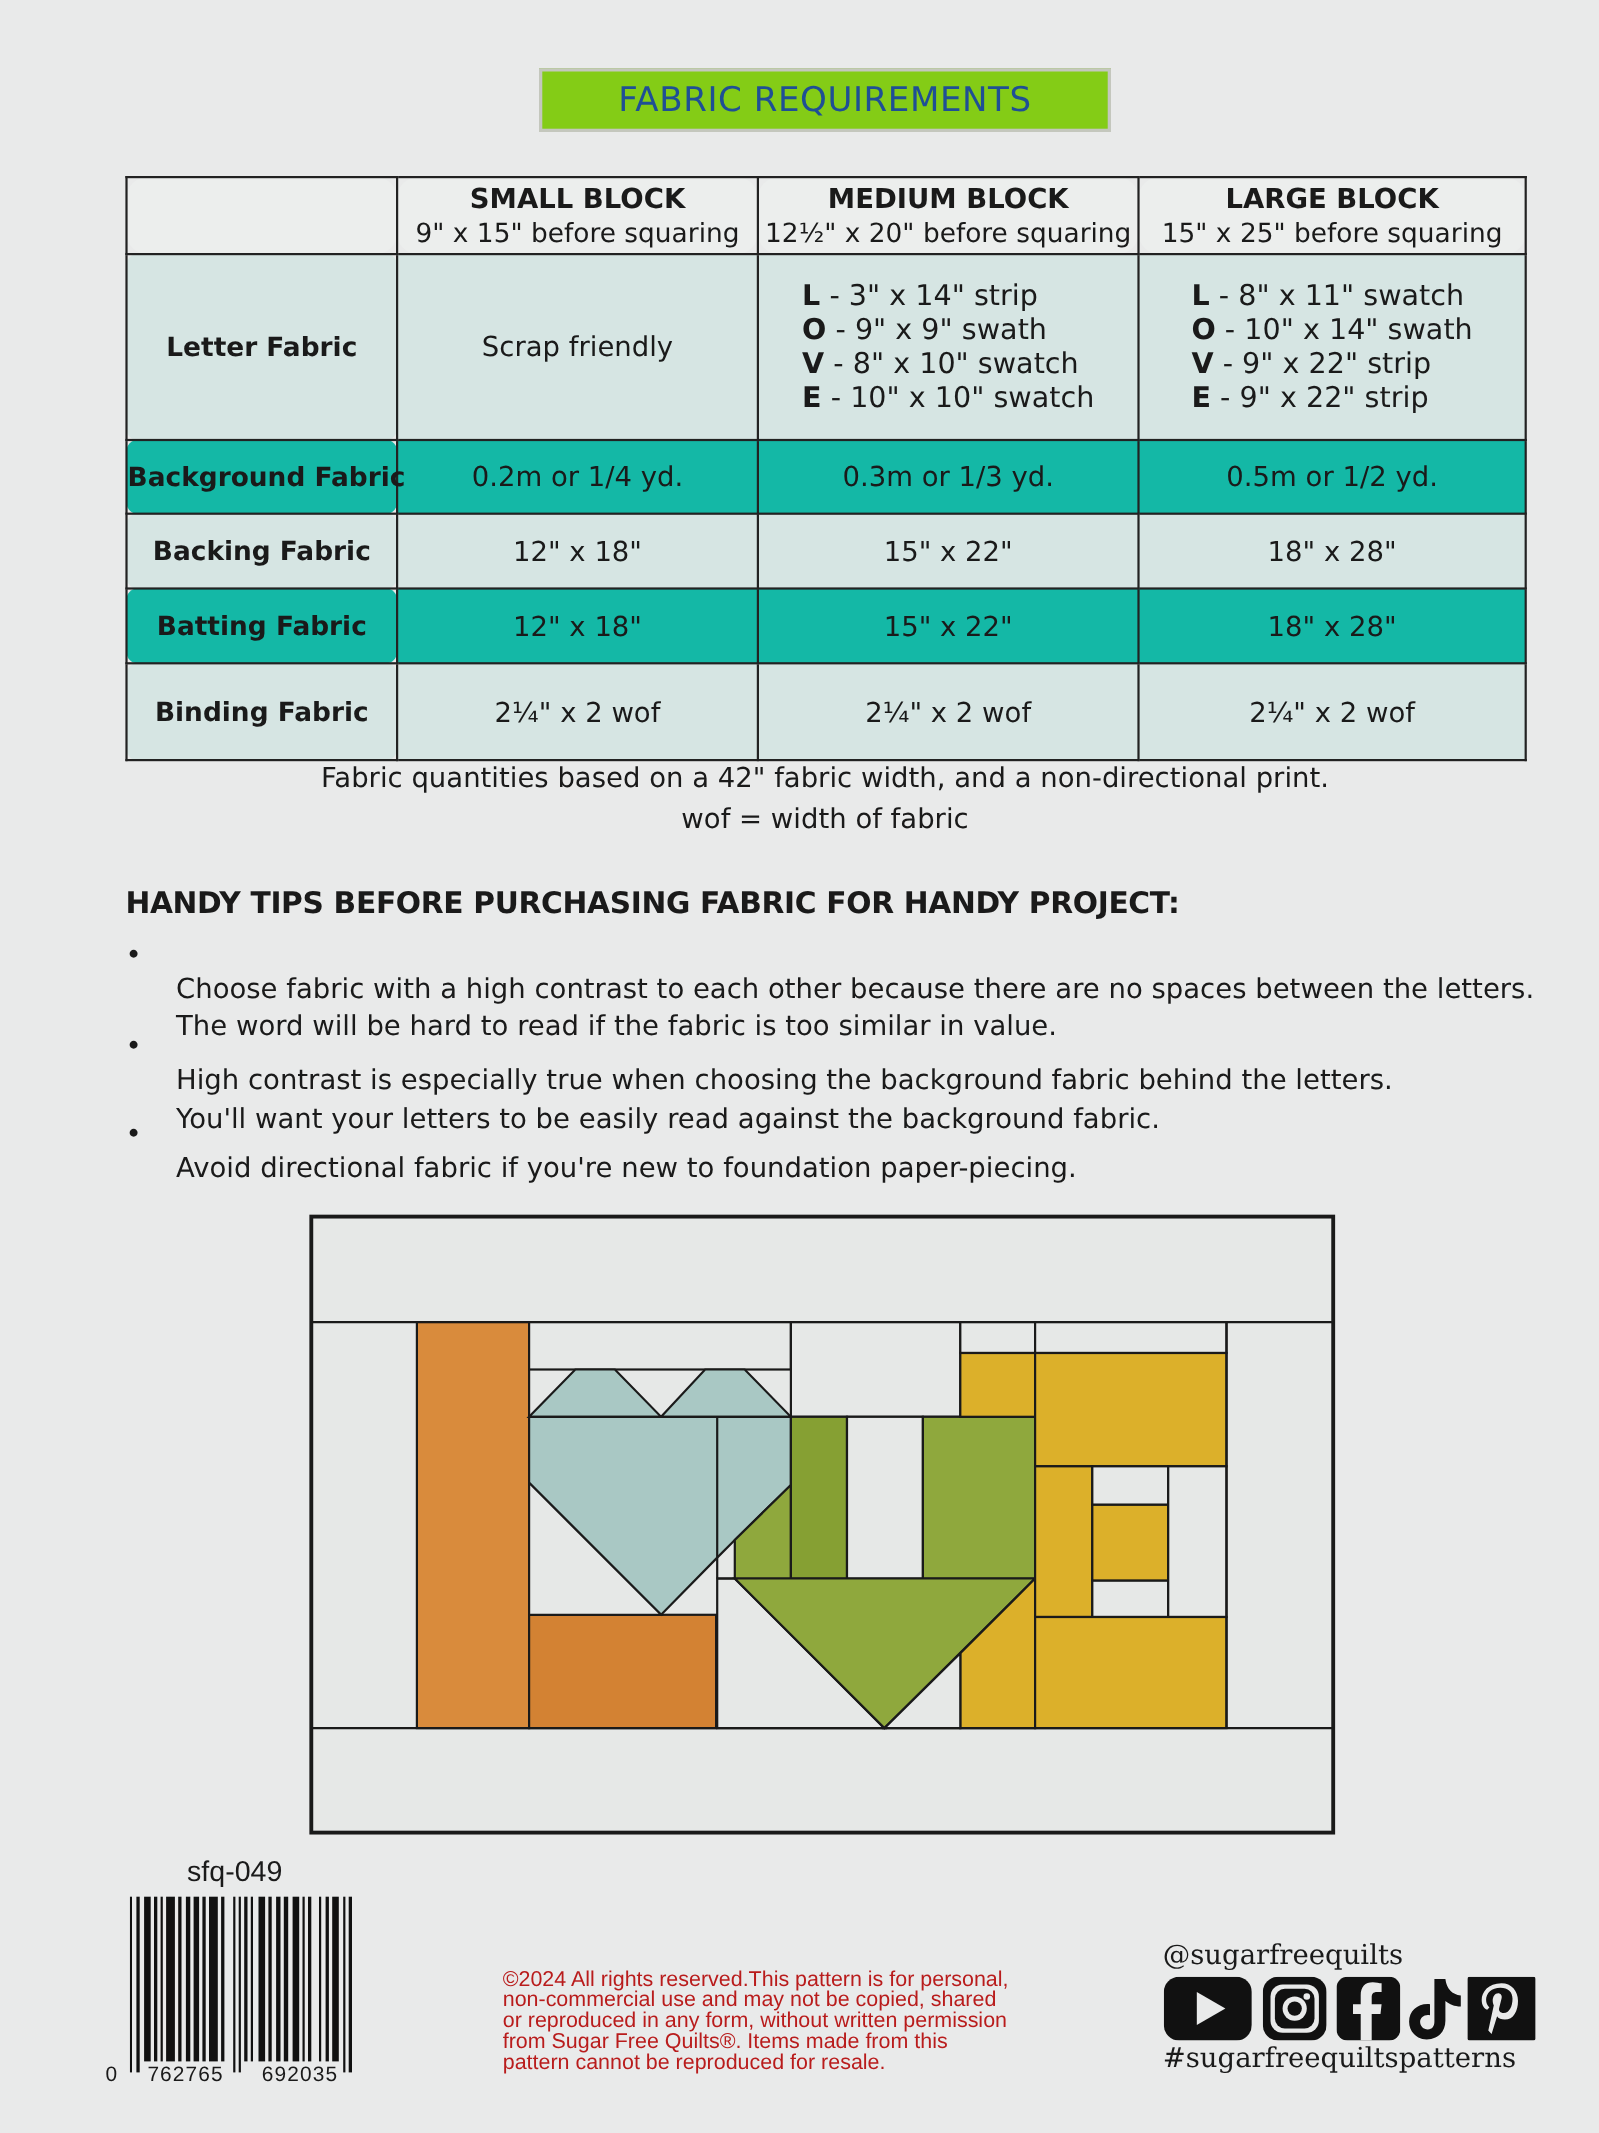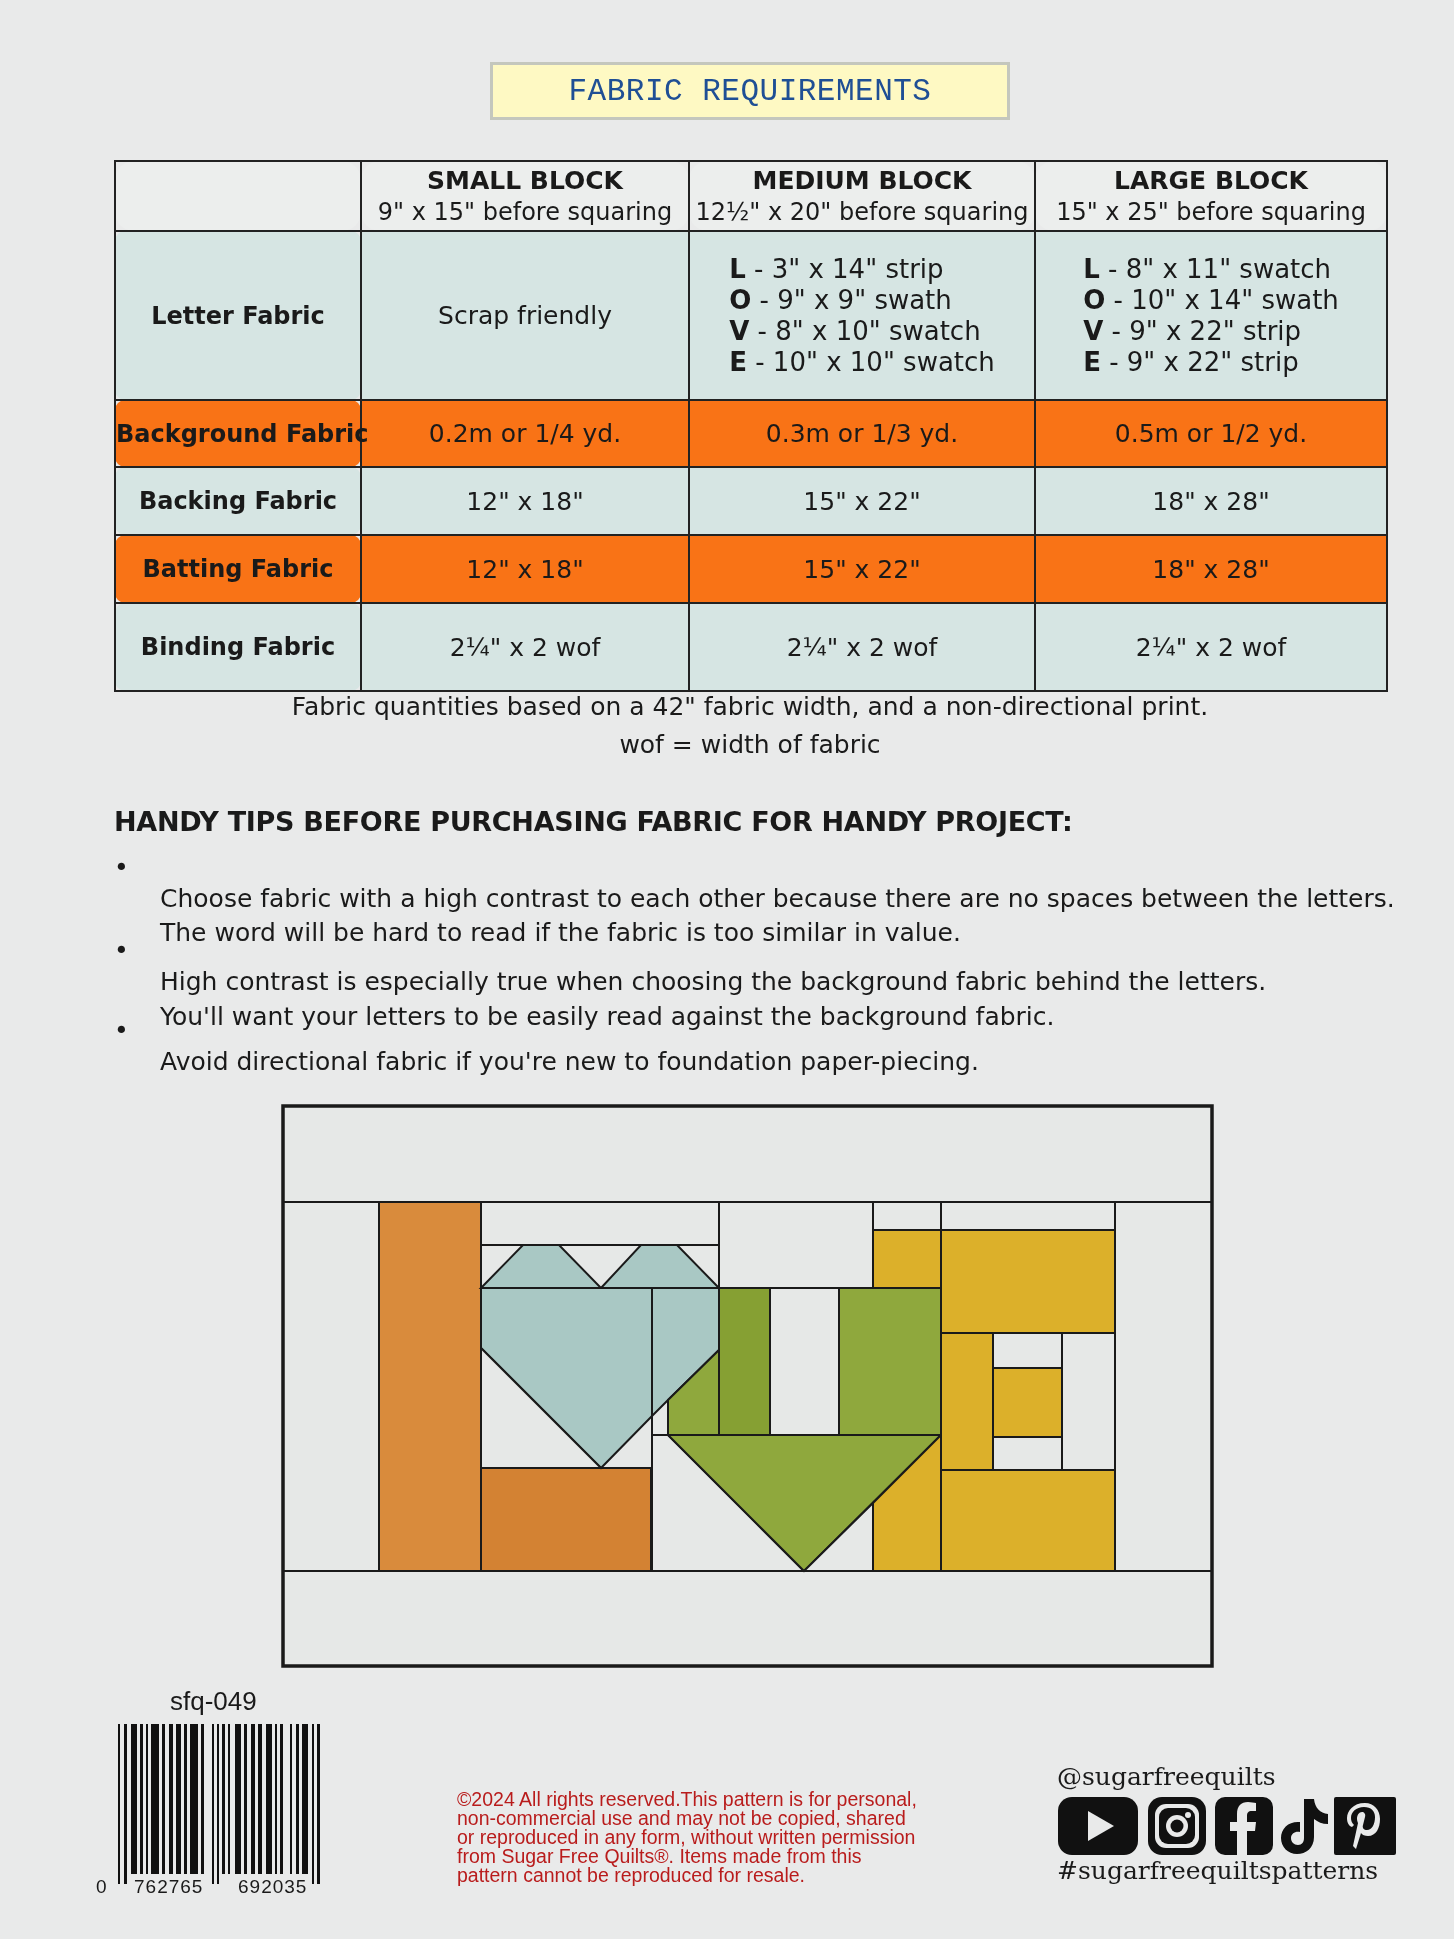--- a/index.html
+++ b/index.html
@@ -1,30 +1,30 @@
 <!DOCTYPE html>
 <html><head>
 <meta charset="utf-8">
 <style>
   html, body { margin:0; padding:0; }
   body { width:1454px; height:1939px; background:#e9eaea; position:relative; overflow:hidden;
          font-family:"DejaVu Sans", sans-serif; color:#1a1a1a; }
   .abs { position:absolute; }
-  #title-box { left:490px; top:62px; width:520px; height:58px; border:3px solid #c4c7bd; background:#fef9c3;
-    box-sizing:border-box; display:flex; align-items:center; justify-content:center;font-family:Liberation Mono, monospace; }
+  #title-box { left:490px; top:62px; width:520px; height:58px; border:3px solid #c4c7bd; background:#84cc16;
+    box-sizing:border-box; display:flex; align-items:center; justify-content:center; }
   #title-box span { color:#1f4f95; font-size:31px; letter-spacing:0.5px; }
   table.req { position:absolute; left:114px; top:160px; width:1272px; border-collapse:collapse; table-layout:fixed; }
   table.req td, table.req th { border:2px solid #222; text-align:center; vertical-align:middle; padding:0; }
   table.req th { background:#eceeed; font-weight:normal; height:68px;border-radius:19px; }
   .hd-main { font-weight:bold; font-size:25px; display:block; line-height:32px; }
   .hd-sub { font-size:24px; display:block; line-height:30px; white-space:nowrap; }
   .row-label { font-weight:bold; font-size:24px; white-space:nowrap;border-radius:10px; }
   .cell { font-size:25px; }
   tr.tint td { background:#d6e5e3; }
-  tr.plain td { background:#f97316;margin-left:30px; }
+  tr.plain td { background:#14b8a6;margin-left:30px; }
   .letters { text-align:left; display:inline-block; font-size:26px; line-height:31px; }
   .letters b { font-weight:bold; }
   .note { position:absolute; left:0; width:1500px; text-align:center; font-size:25px; }
   #tips-heading { left:114px; top:806px; font-weight:bold; font-size:27px; letter-spacing:-0.3px; }
   .tip { position:absolute; left:114px; font-size:25px; line-height:35px; }
   .tip .dot { position:absolute; left:0; top:0; width:20px; }
   .tip .txt { position:absolute; left:46px; top:0; white-space:nowrap;margin-top:31px; }
   #quilt { position:absolute; left:0; top:0; }
   #sku { left:170px; top:1686px; font-size:26px; font-family:"Liberation Sans", sans-serif; }
   #barcode { left:118px; top:1724px; width:210px; height:170px; }

